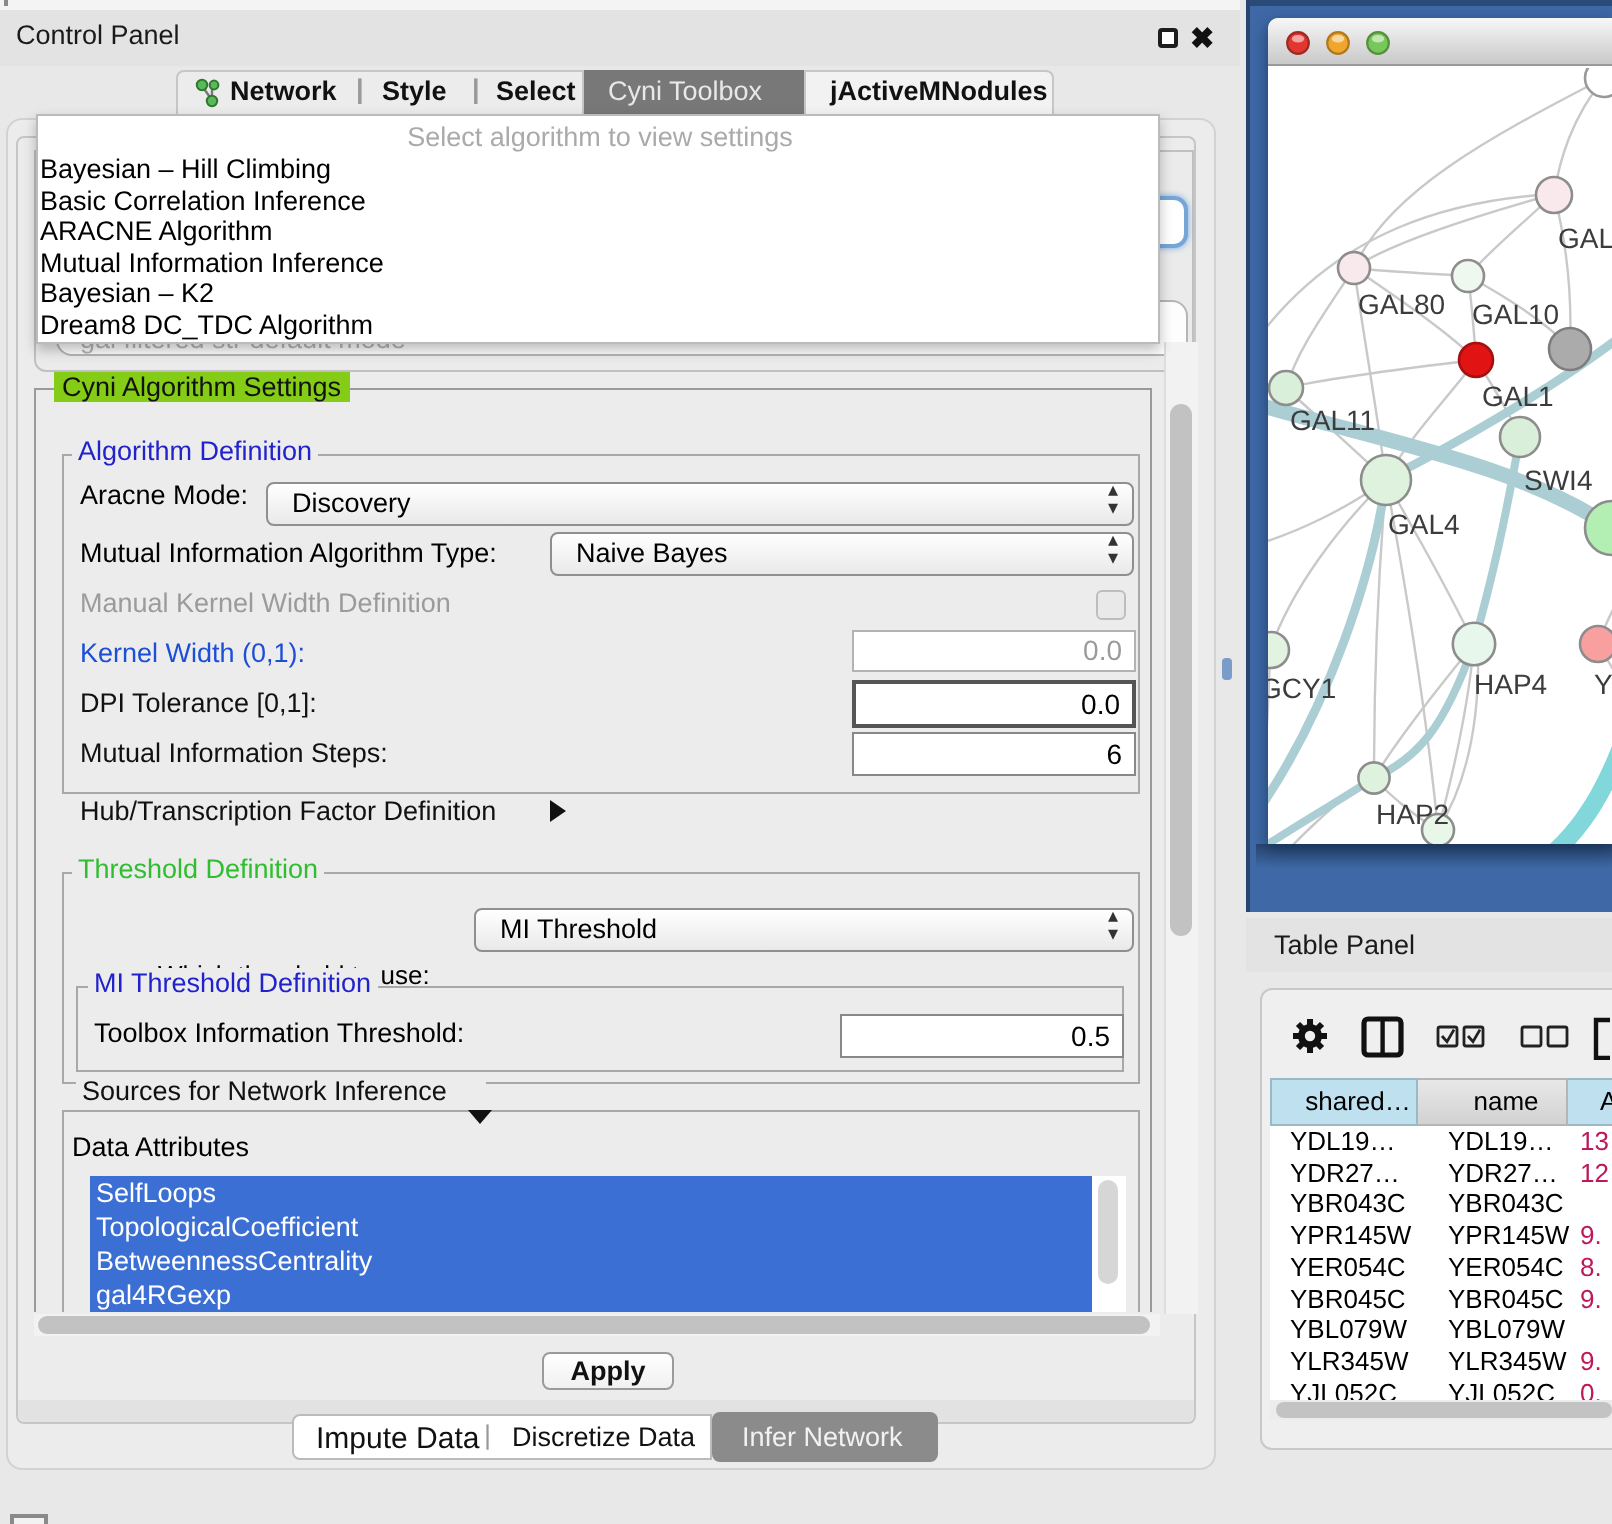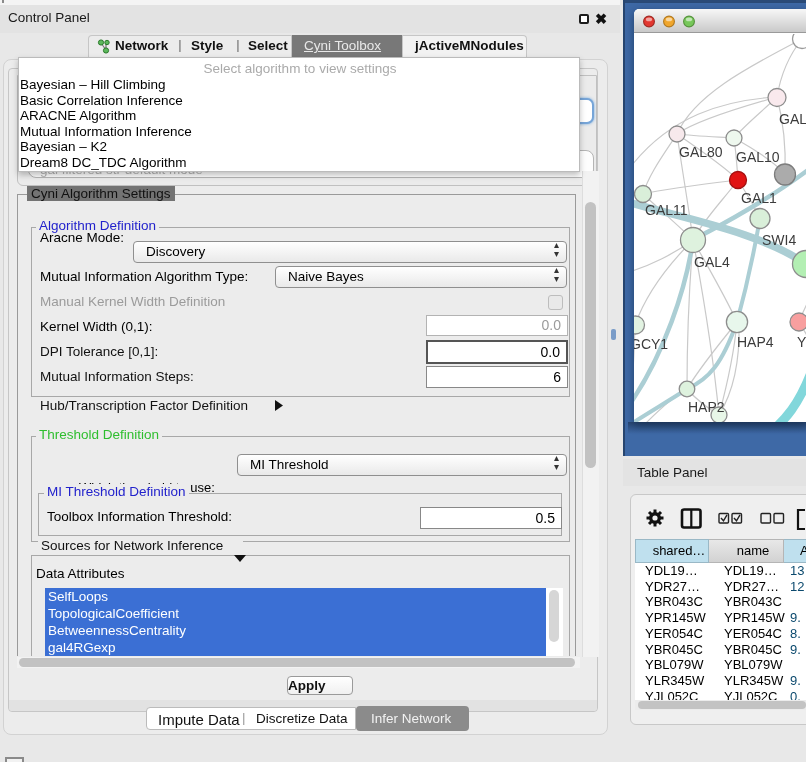--- a/index.html
+++ b/index.html
@@ -41,56 +41,56 @@
       <line x1="9" y1="4" x2="9" y2="11" stroke="#777" stroke-width="1.2"></line>
       <circle cx="4" cy="3.5" r="2.6" fill="#5cb85c" stroke="#2d7a2d"></circle>
       <circle cx="10" cy="3.5" r="2.2" fill="#5cb85c" stroke="#2d7a2d"></circle>
       <circle cx="9" cy="11.5" r="2.6" fill="#5cb85c" stroke="#2d7a2d"></circle>
     </svg>
     <span class="abs" style="left:27px;top:3px;">Network</span>
     <span class="abs" style="left:90px;top:2px;color:#999;">|</span>
     <span class="abs" style="left:103px;top:3px;">Style</span>
     <span class="abs" style="left:148px;top:2px;color:#999;">|</span>
     <span class="abs" style="left:160px;top:3px;">Select</span>
-    <span class="abs" style="left:216px;top:3px;color:#e8e8e8;font-weight:normal;text-decoration:underline;">Cyni Toolbox</span>
+    <span class="abs" style="left:216px;top:3px;color:#e8e8e8;font-weight:normal;">Cyni Toolbox</span>
     <span class="abs" style="left:327px;top:3px;">jActiveMNodules</span>
   </div>
 
   <div class="abs" style="left:18px;top:57px;width:562px;height:115px;background:#fff;border:1px solid #bbb;box-shadow:0 3px 6px rgba(0,0,0,0.25);z-index:30;">
     <div class="abs" style="left:0;top:3px;width:562px;text-align:center;color:#aaa;font-size:13.5px;">Select algorithm to view settings</div>
     <div class="abs" style="left:1px;top:19px;font-size:13.5px;color:#000;line-height:15.6px;">
       Bayesian – Hill Climbing<br>
       Basic Correlation Inference<br>
       <span class="b">ARACNE Algorithm</span><br>
       Mutual Information Inference<br>
       Bayesian – K2<br>
       Dream8 DC_TDC Algorithm
     </div>
   </div>
 
   <div class="abs" style="left:17px;top:194px;width:559px;height:462px;border:1px solid #9a9a9a;border-bottom:none;"></div>
-  <div class="abs" style="left:27px;top:186px;background:#737373;padding:0 4px;font-size:13.5px;color:#111;z-index:2;">Cyni Algorithm Settings</div>
+  <div class="abs" style="left:27px;top:186px;background:#84cc16;padding:0 4px;font-size:13.5px;color:#111;z-index:2;">Cyni Algorithm Settings</div>
 
   <div class="abs" style="left:31px;top:227px;width:539px;height:170px;border:1px solid #a8a8a8;"></div>
   <div class="abs" style="left:36px;top:218px;background:#ececec;padding:0 3px;font-size:13.5px;color:#2222cc;z-index:2;">Algorithm Definition</div>
 
-  <div class="abs b" style="left:40px;top:230px;font-size:13.5px;">Aracne Mode:</div>
+  <div class="abs b" style="left:40px;top:240px;font-size:13.5px;">Aracne Mode:</div>
   <div class="abs combo" style="left:133px;top:241px;width:434px;height:22px;">
     <span class="ct">Discovery</span>
   </div>
 
   <div class="abs b" style="left:40px;top:269px;font-size:13.5px;">Mutual Information Algorithm Type:</div>
   <div class="abs combo" style="left:275px;top:266px;width:292px;height:22px;">
     <span class="ct">Naive Bayes</span>
   </div>
 
   <div class="abs b" style="left:40px;top:294px;font-size:13.5px;color:#9b9b9b;">Manual Kernel Width Definition</div>
   <div class="abs" style="left:548px;top:295px;width:15px;height:15px;background:#e9e9e9;border:1px solid #bdbdbd;border-radius:3px;"></div>
 
-  <div class="abs b" style="left:40px;top:319px;font-size:13.5px;color:#000000;">Kernel Width (0,1):</div>
+  <div class="abs b" style="left:40px;top:319px;font-size:13.5px;color:#1d4ed8;">Kernel Width (0,1):</div>
   <div class="abs" style="left:426px;top:315px;width:142px;height:21px;background:#fff;border:1px solid #b3b3b3;color:#9b9b9b;font-size:14px;line-height:19px;text-align:right;padding-right:6px;">0.0</div>
 
   <div class="abs b" style="left:40px;top:344px;font-size:13.5px;color:#111;">DPI Tolerance [0,1]:</div>
   <div class="abs" style="left:426px;top:340px;width:142px;height:24px;background:#fff;border:2px solid #555;color:#000;font-size:14px;line-height:20px;text-align:right;padding-right:6px;">0.0</div>
 
   <div class="abs b" style="left:40px;top:369px;font-size:13.5px;color:#111;">Mutual Information Steps:</div>
   <div class="abs" style="left:426px;top:366px;width:142px;height:22px;background:#fff;border:1px solid #888;color:#000;font-size:14px;line-height:20px;text-align:right;padding-right:6px;">6</div>
 
   <div class="abs b" style="left:40px;top:398px;font-size:13.5px;color:#111;">Hub/Transcription Factor Definition</div>
   <svg class="abs" style="left:273px;top:399px;" width="12" height="13">
@@ -125,21 +125,21 @@
     </div>
     <div style="position:absolute;left:504px;top:2px;width:10px;height:52px;background:#d6d6d6;border-radius:5px;"></div>
   </div>
 
   <div class="abs" style="left:17px;top:657px;width:563px;height:11px;background:#f2f2f2;"></div>
   <div class="abs" style="left:19px;top:658px;width:556px;height:9px;background:#c2c2c2;border-radius:5px;"></div>
 
   <div class="abs" style="left:582px;top:171px;width:17px;height:486px;background:#f2f2f2;border-left:1px solid #ddd;"></div>
   <div class="abs" style="left:585px;top:202px;width:11px;height:266px;background:#c2c2c2;border-radius:6px;"></div>
 
-  <div class="abs" style="left:271px;top:676px;width:66px;height:19px;background:linear-gradient(#ffffff,#f0f0f0);border:1px solid #9a9a9a;border-radius:4px;text-align:left;font-size:13.5px;font-weight:bold;color:#111;line-height:17px;margin-left:16px;">Apply</div>
+  <div class="abs" style="left:271px;top:676px;width:66px;height:19px;background:linear-gradient(#ffffff,#f0f0f0);border:1px solid #9a9a9a;border-radius:4px;text-align:center;font-size:13.5px;font-weight:bold;color:#111;line-height:17px;">Apply</div>
 
   <div class="abs" style="left:146px;top:707px;width:210px;height:23px;background:#fff;border:1px solid #bbb;border-radius:4px 0 0 4px;"></div>
   <div class="abs" style="left:356px;top:706px;width:113px;height:25px;background:#8b8b8b;border-radius:4px;"></div>
   <div class="abs b" style="left:158px;top:711px;font-size:15px;color:#111;text-align:right;">Impute Data</div>
   <div class="abs" style="left:242px;top:710px;font-size:13.5px;color:#999;">|</div>
   <div class="abs b" style="left:256px;top:711px;font-size:13.5px;color:#111;">Discretize Data</div>
   <div class="abs" style="left:371px;top:711px;font-size:13.5px;color:#f2f2f2;">Infer Network</div>
 
   <div class="abs" style="left:5px;top:757px;width:19px;height:12px;border:2px solid #8a8a8a;background:#f2f2f2;"></div>
 
@@ -269,21 +269,21 @@
   </svg>
 
   <div class="abs" style="left:635px;top:539px;width:205px;height:161px;background:#fff;overflow:hidden;font-size:13px;">
     <div style="position:absolute;left:0;top:0;height:24px;width:300px;">
       <div style="position:absolute;left:0;top:0;width:74px;height:24px;background:#bfe0ee;border:1px solid #9ab8c6;text-align:center;line-height:22px;text-indent:14px;">shared…</div>
       <div style="position:absolute;left:74px;top:0;width:75px;height:24px;background:linear-gradient(#e8e8e8,#d2d2d2);border:1px solid #b5b5b5;border-left:none;text-align:center;line-height:22px;text-indent:14px;">name</div>
       <div style="position:absolute;left:149px;top:0;width:75px;height:24px;background:#bfe0ee;border:1px solid #9ab8c6;border-left:none;line-height:22px;padding-left:16px;">A</div>
     </div>
     <div style="position:absolute;left:10px;top:24px;line-height:15.7px;color:#000;">YDL19…<br>YDR27…<br>YBR043C<br>YPR145W<br>YER054C<br>YBR045C<br>YBL079W<br>YLR345W<br>YJL052C</div>
     <div style="position:absolute;left:89px;top:24px;line-height:15.7px;color:#000;">YDL19…<br>YDR27…<br>YBR043C<br>YPR145W<br>YER054C<br>YBR045C<br>YBL079W<br>YLR345W<br>YJL052C</div>
-    <div style="position:absolute;left:155px;top:24px;line-height:15.7px;color:#0c4a6e;">13<br>12<br><br>9.<br>8.<br>9.<br><br>9.<br>0.</div>
+    <div style="position:absolute;left:155px;top:24px;line-height:15.7px;color:#be185d;">13<br>12<br><br>9.<br>8.<br>9.<br><br>9.<br>0.</div>
   </div>
 
   <div class="abs" style="left:635px;top:700px;width:171px;height:10px;background:#ececec;"></div>
   <div class="abs" style="left:638px;top:701px;width:168px;height:8px;background:#c3c3c3;border-radius:4px;"></div>
 
 </div>
 
 <style>
 .combo { background:linear-gradient(#ffffff,#e9e9e9); border:1px solid #8f8f8f; border-radius:4px; }
 .combo .ct { position:absolute; left:12px; top:2px; font-size:13.5px; color:#000; }

